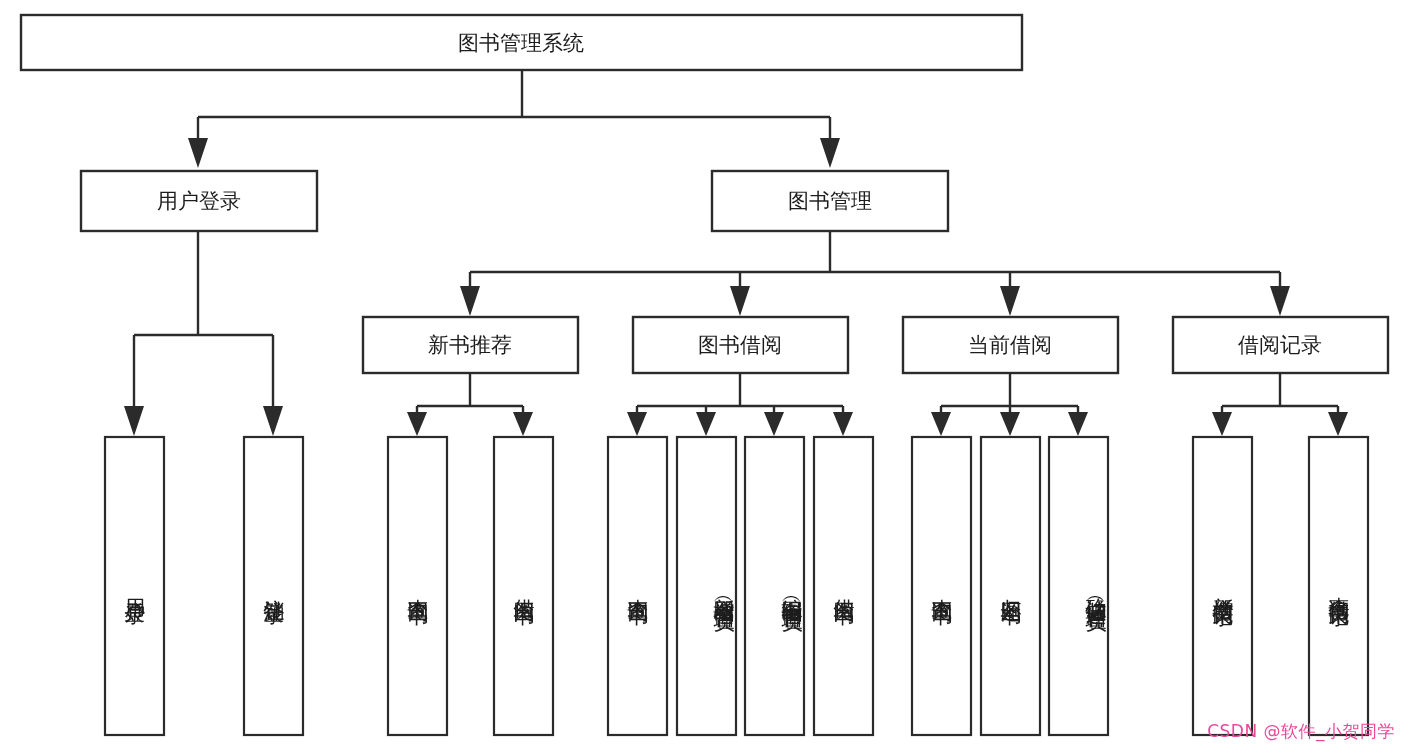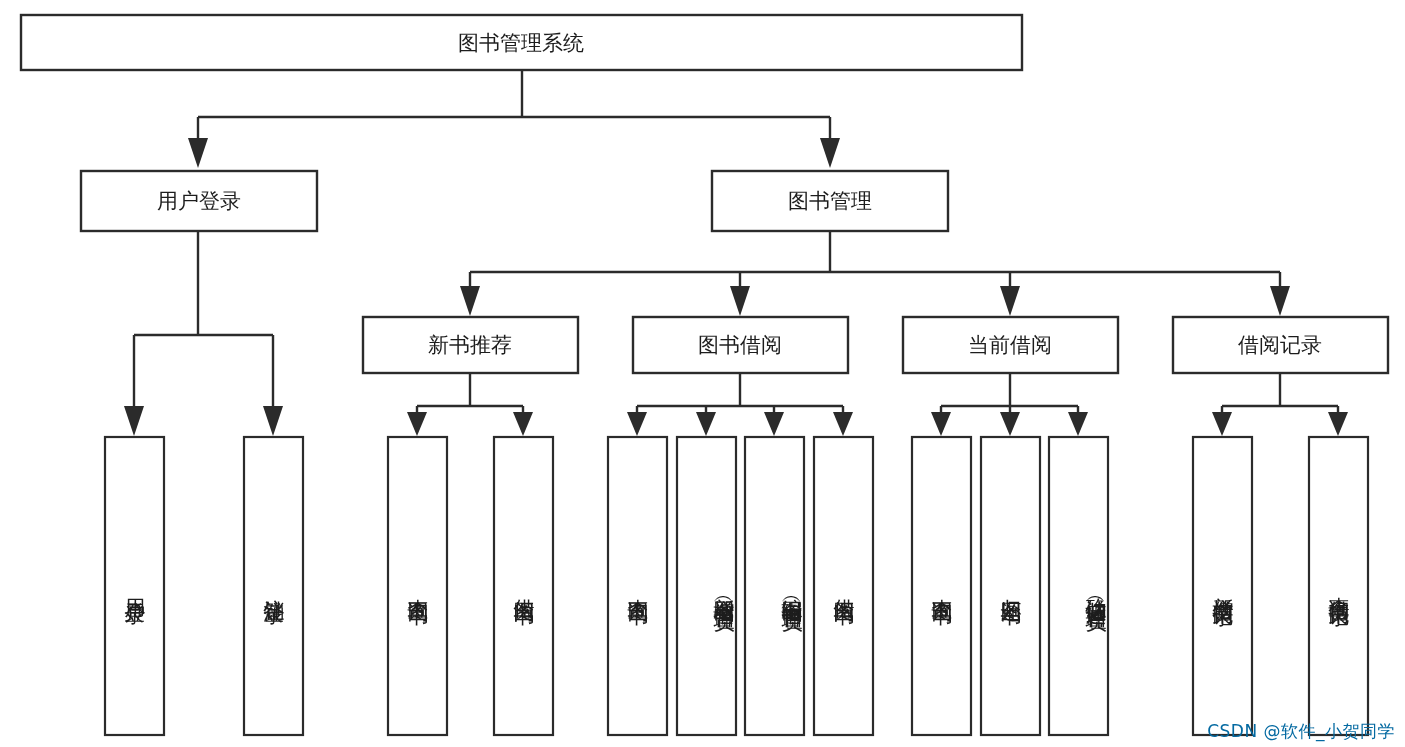--- a/index.html
+++ b/index.html
@@ -68,21 +68,21 @@
   }
   .leaf-label-wrap.top-align {
     align-items: flex-start;
   }
   .watermark {
     position: absolute;
     right: 10px;
     bottom: 4px;
     font-family: "DejaVu Sans", "Liberation Sans", sans-serif;
     font-size: 17px;
-    color: #0369a1;
+    color: #ec4899;
     letter-spacing: 0.5px;
     white-space: nowrap;
     margin-top: 26px;
   }
 </style>
 </head>
 <body>
 
 <div id="stage">
 

